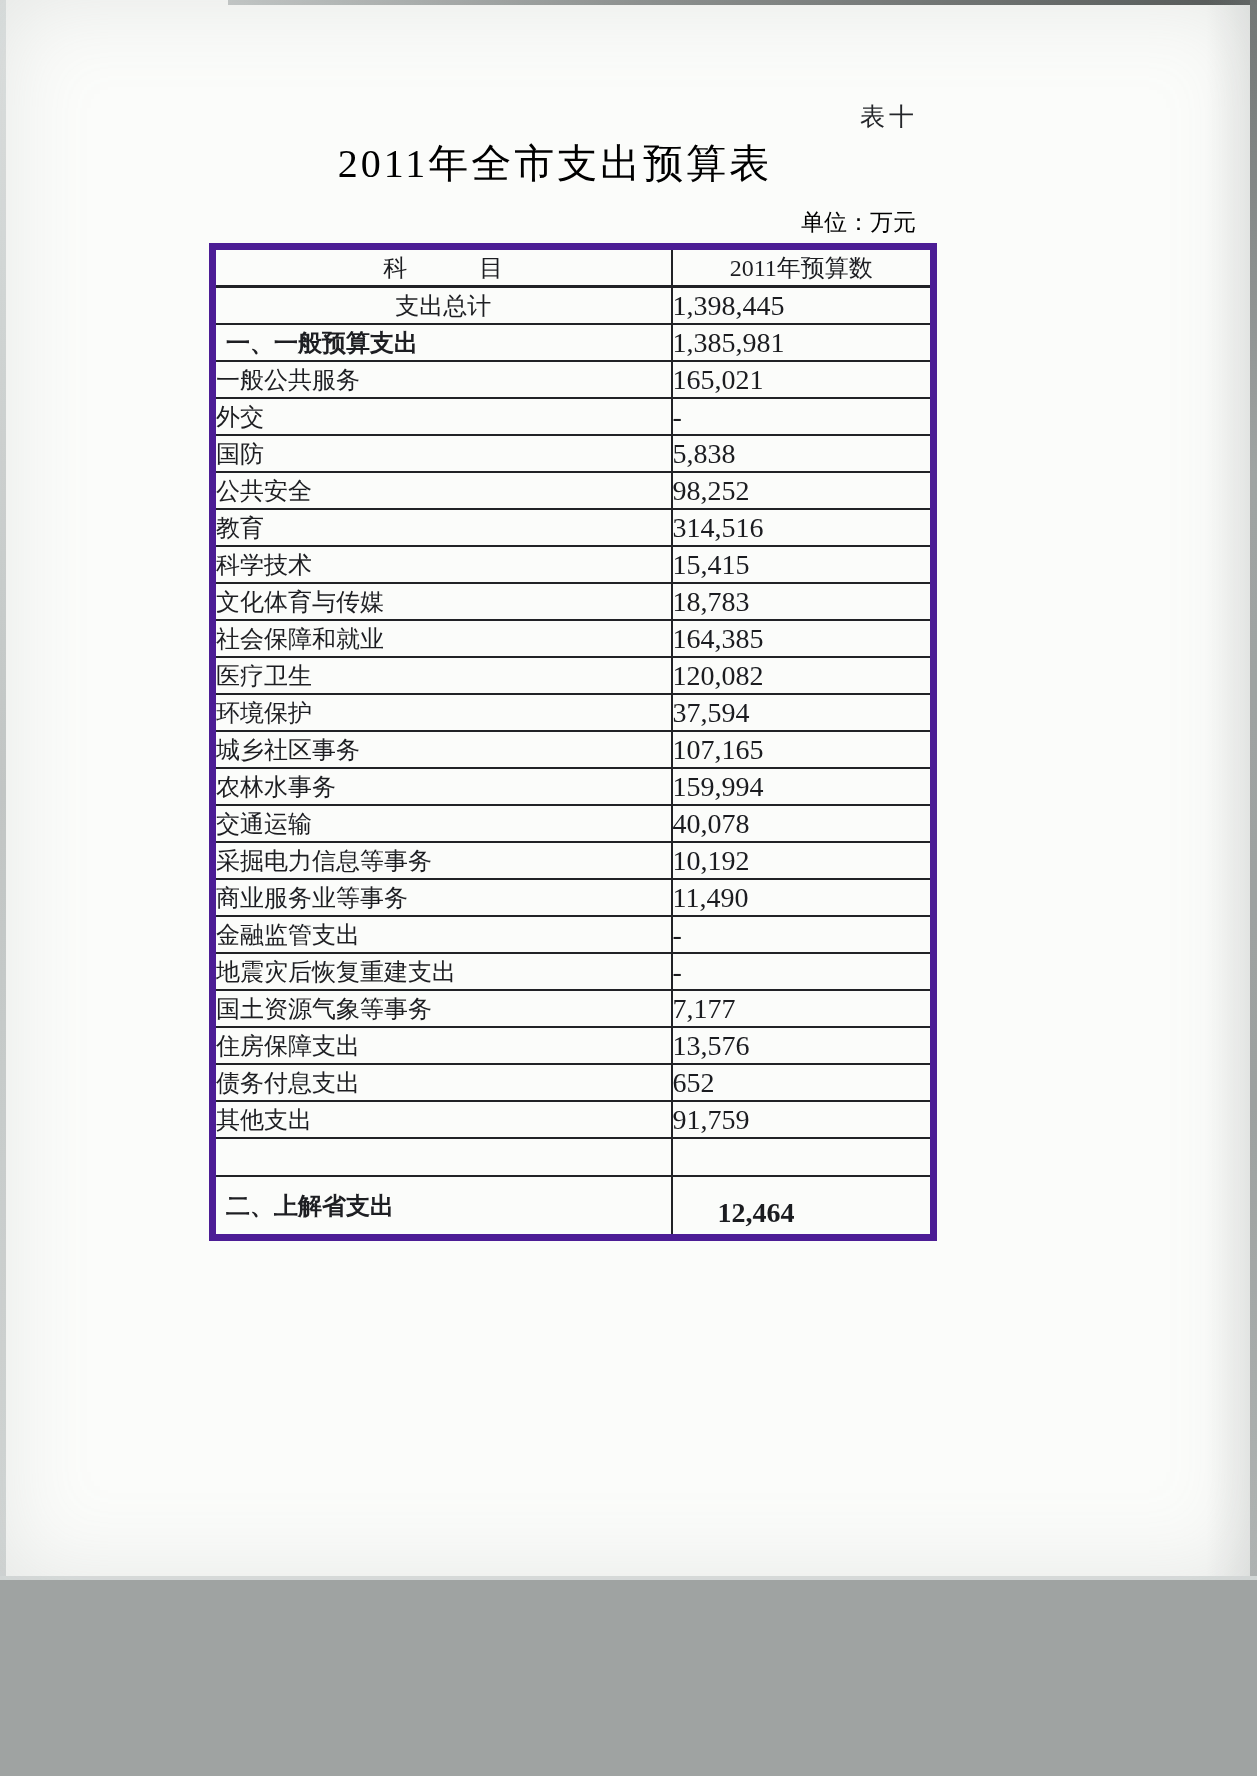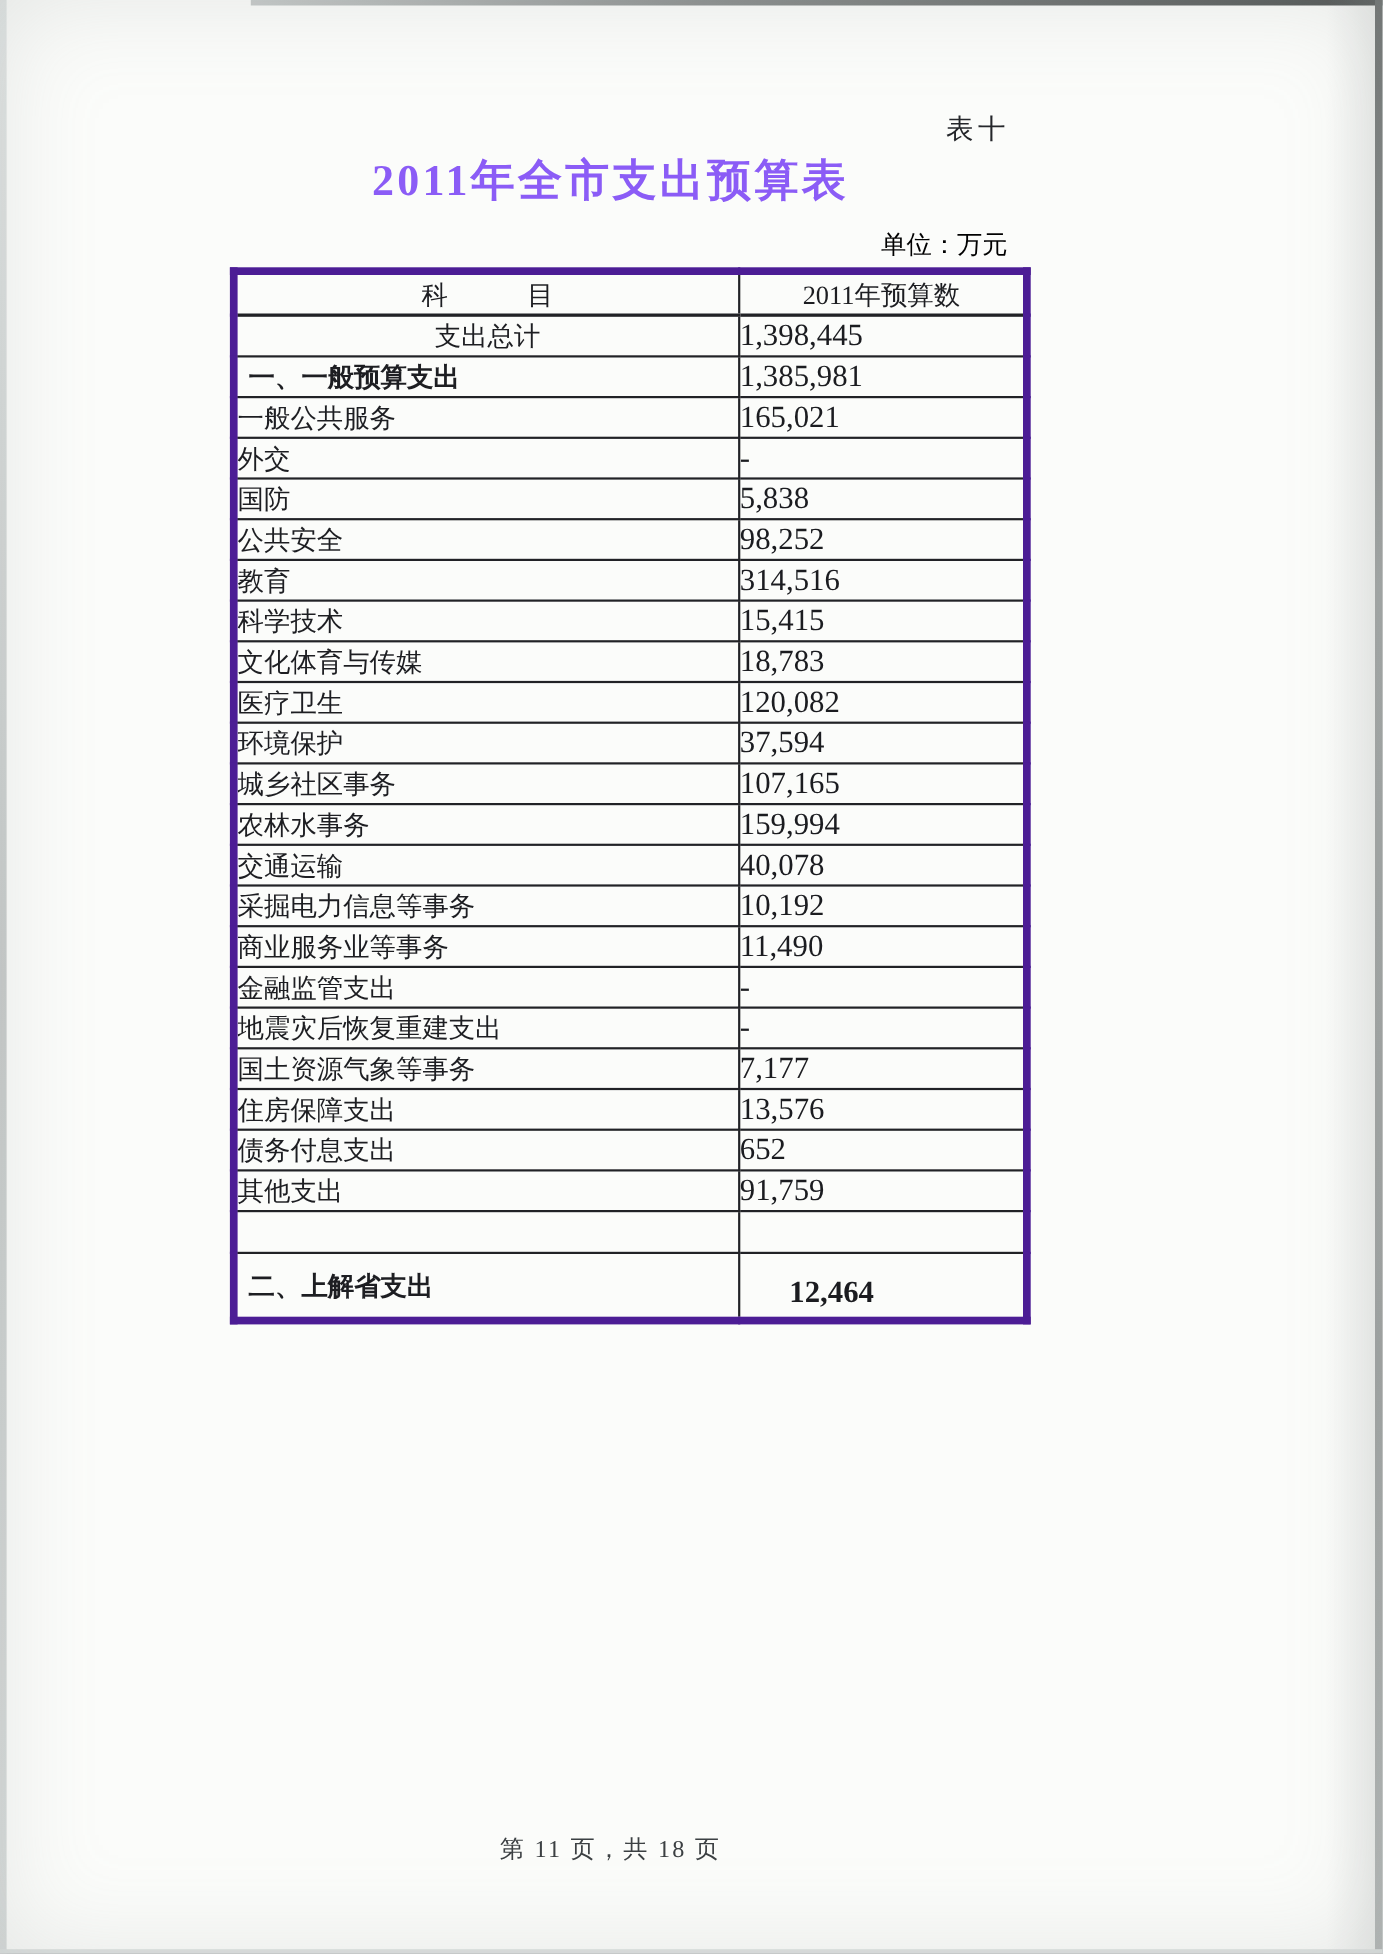--- a/index.html
+++ b/index.html
@@ -1,18 +1,18 @@
 <!DOCTYPE html>
 <html><head>
 <meta charset="utf-8">
 <style>
   html,body { margin:0; padding:0; background:#9fa3a2; }
   .scan {
     position:relative;
-    width:1257px; height:1776px;
+    width:1257px; height:1580px;
     background:#fbfcfa;
     overflow:hidden;
     font-family:"Liberation Serif","DejaVu Serif",serif;
     color:#1e1e22;
   }
   .scan::after{
     content:""; position:absolute; inset:0; pointer-events:none;
     box-shadow: inset 0 0 90px rgba(140,145,143,0.20);
   }
   
@@ -25,22 +25,22 @@
   .edge-bottom { position:absolute; bottom:0; left:0; width:100%; height:4px; background:#dde1e0; }
   .shade-right { position:absolute; top:0; right:7px; width:44px; height:100%;
                  background:linear-gradient(90deg, rgba(150,155,153,0), rgba(150,155,153,0.16)); }
 
   .table-number {
     position:absolute; top:100px; left:860px;
     font-size:25px; letter-spacing:4px; color:#24262a;
   }
   .doc-title {
     position:absolute; top:136px; left:0; width:1110px;
-    text-align:center; font-size:40px; font-weight:bold;
-    letter-spacing:3px; color:#8b5cf6;
+    text-align:center; font-size:40px; font-weight:normal;
+    letter-spacing:3px; color:#000000;
   }
   .unit-label {
     position:absolute; top:207px; left:0; width:916px;
     text-align:right; font-size:23px; color:#000000;
   }
 
   table.budget-table {
     position:absolute; top:243px; left:209px;
     width:721px; border-collapse:collapse;
     table-layout:fixed;
@@ -133,20 +133,24 @@
       </tr>
       <tr class="r-detail">
         <td class="c-label">科学技术</td>
         <td class="c-value">15,415</td>
       </tr>
       <tr class="r-detail">
         <td class="c-label">文化体育与传媒</td>
         <td class="c-value">18,783</td>
       </tr>
       <tr class="r-detail">
+        <td class="c-label">社会保障和就业</td>
+        <td class="c-value">164,385</td>
+      </tr>
+      <tr class="r-detail">
         <td class="c-label">医疗卫生</td>
         <td class="c-value">120,082</td>
       </tr>
       <tr class="r-detail">
         <td class="c-label">环境保护</td>
         <td class="c-value">37,594</td>
       </tr>
       <tr class="r-detail">
         <td class="c-label">城乡社区事务</td>
         <td class="c-value">107,165</td>

